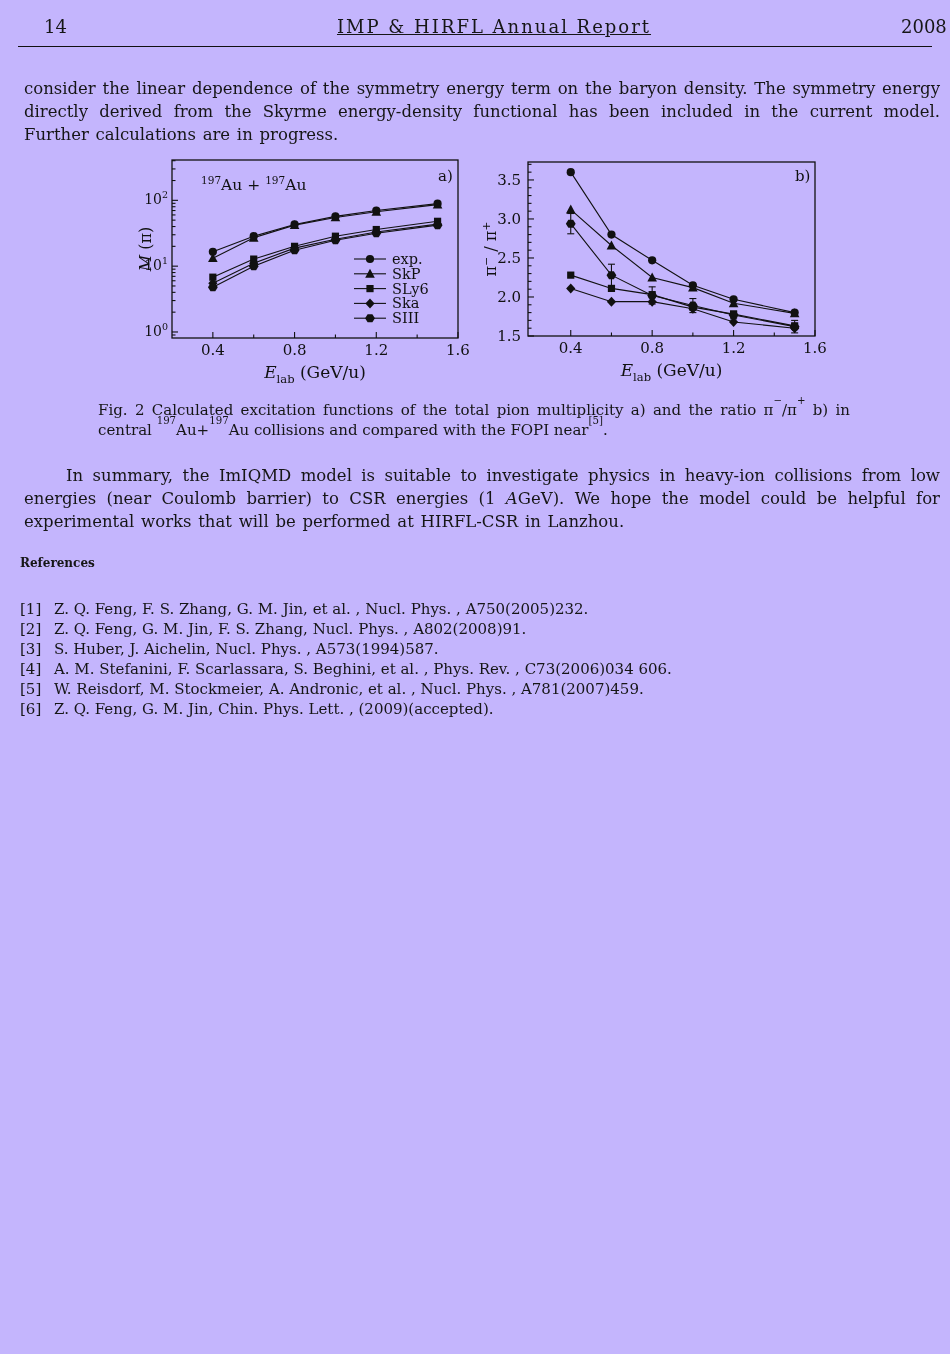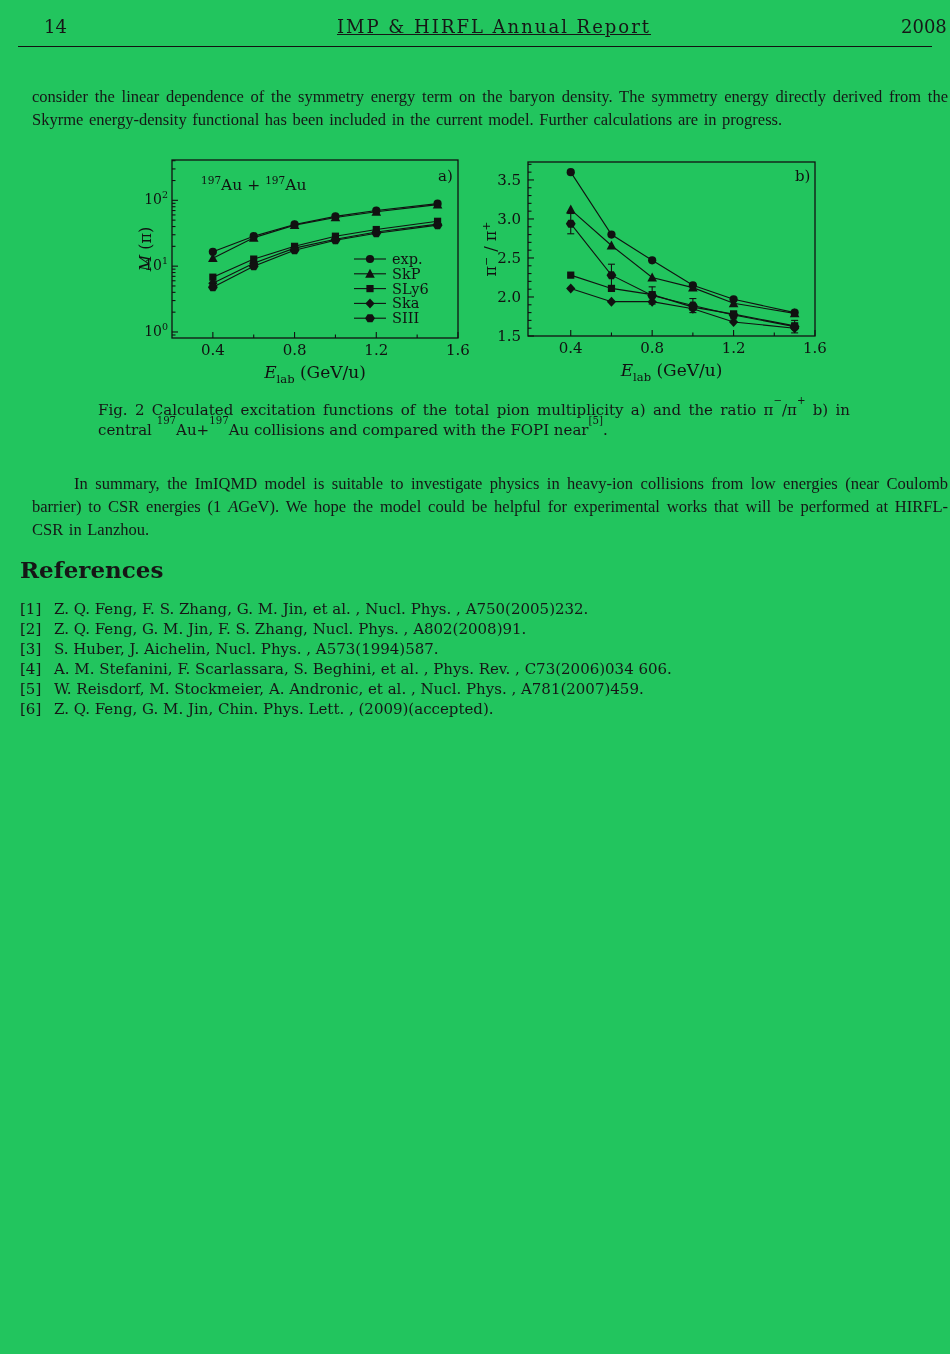--- a/index.html
+++ b/index.html
@@ -1,43 +1,43 @@
 <!DOCTYPE html>
 <html><head>
 <meta charset="utf-8">
 <style>
   html,body{margin:0;padding:0;background:#ffffff;}
   .page{
-    position:relative;width:950px;height:1354px;background:#22c55e;
+    position:relative;width:950px;height:1354px;background:#c4b5fd;
     color:#161616;font-family:"DejaVu Serif",serif;overflow:hidden;
   }
   
   .hdr-num{position:absolute;left:44px;top:16px;font-size:18px;}
   .hdr-title{position:absolute;left:50%;top:16px;transform:translateX(calc(-50% + 19px));
     font-size:18px;letter-spacing:2px;white-space:nowrap;text-decoration:underline;}
   .hdr-year{position:absolute;left:901px;top:16px;font-size:18px;}
   .hdr-rule{position:absolute;left:18px;top:46px;width:914px;height:0;
     border-top:1.6px solid #111;}
   
   .para{position:absolute;font-size:16.5px;line-height:23px;text-align:justify;
-    word-spacing:1.5px;margin:16px;font-family:Liberation Serif, serif;}
+    word-spacing:1.5px;margin:8px;}
   .para1{left:16px;top:69px;width:916px;}
   .summary{left:16px;top:456px;width:916px;text-indent:42px;}
   
   .figure{position:absolute;left:0;top:152px;width:950px;height:240px;}
   .figure svg{position:absolute;top:0;overflow:visible;}
   #chart-a{left:135px;}
   #chart-b{left:480px;}
   svg text{font-family:"DejaVu Serif",serif;fill:#111;}
   
   .caption{position:absolute;left:98px;top:400px;width:752px;font-size:15px;
     line-height:20px;text-align:justify;margin:0;}
   sup{font-size:68%;line-height:0;position:relative;top:-0.45em;}
   
-  .refhead{position:absolute;left:20px;top:556px;font-size:23px;font-weight:bold;margin:0;}
+  .refhead{position:absolute;left:20px;top:556px;font-size:12px;font-weight:bold;margin:0;}
   .reflist{position:absolute;left:20px;top:599px;width:880px;font-size:15px;line-height:20px;}
   .refrow{display:flex;}
   .refnum{width:34px;flex:0 0 34px;}
   .reftext{flex:1;}
 </style>
 </head>
 <body>
 
 <div class="page">
 

